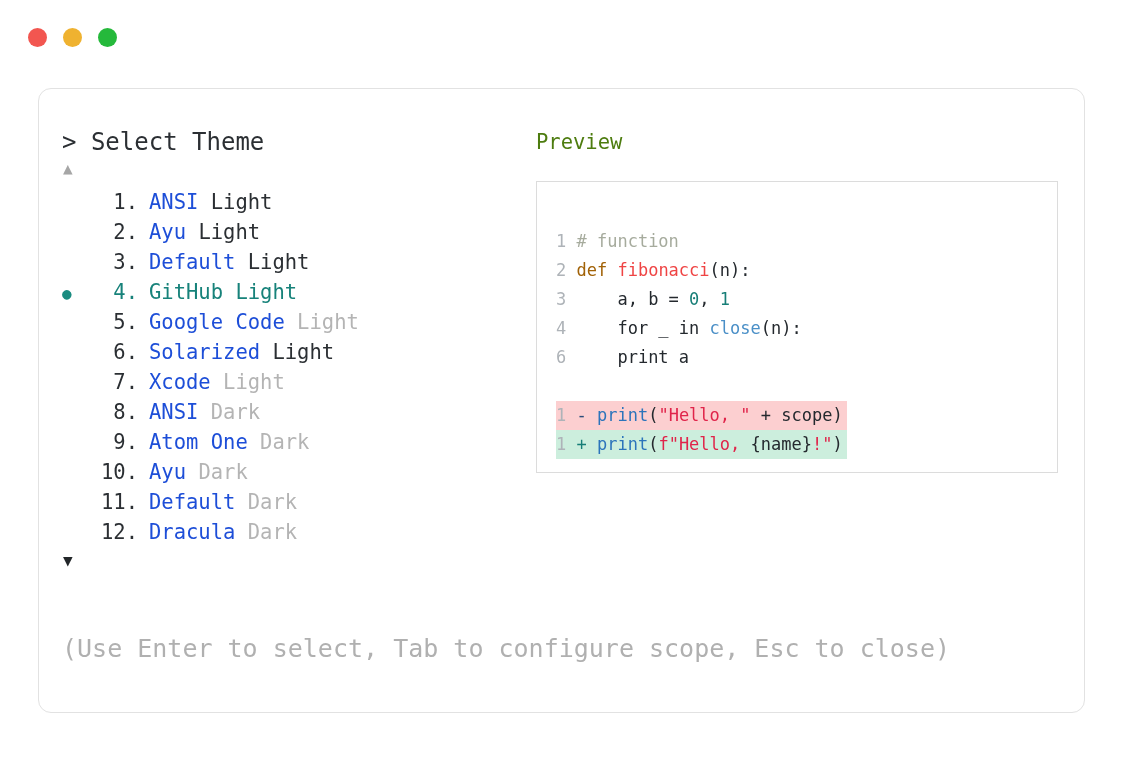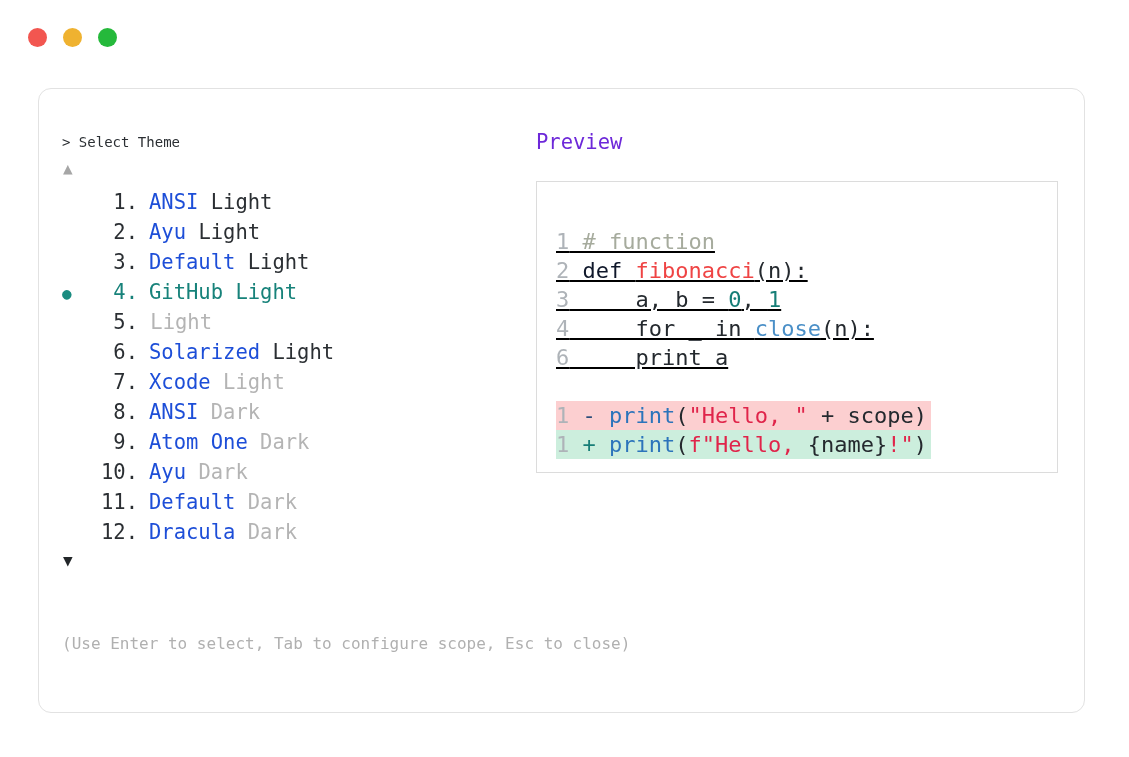--- a/index.html
+++ b/index.html
@@ -55,21 +55,21 @@
 
   
   .left-col {
     position: absolute;
     left: 23px;
     top: 40px;
     width: 470px;
   }
 
   .prompt-line {
-    font-size: 14px;
+    font-size: 24px;
     color: #2b2f33;
     letter-spacing: 0px;
     white-space: pre;
     line-height: 26px;
   }
 
   .scroll-arrow {
     font-size: 16px;
     line-height: 28px;
     height: 28px;
@@ -112,67 +112,66 @@
   .theme-row.selected .suffix {
     color: #17827a;
   }
   .suffix { color: #b4b4b4; }
   .suffix.strong { color: #2b2f33; }
 
   .hint {
     position: absolute;
     left: 23px;
     top: 545px;
-    font-size: 16px;
+    font-size: 25px;
     color: #b0b0b0;
     white-space: pre;
   }
 
   
   .right-col {
     position: absolute;
     left: 497px;
     top: 40px;
     width: 527px;
   }
   .preview-label {
     font-size: 20.5px;
-    color: #6d28d9;
+    color: #4d7c0f;
     line-height: 26px;
     white-space: pre;
   }
   .code-box {
     margin-top: 26px;
     width: 522px;
     height: 292px;
     box-sizing: border-box;
     border: 1.5px solid #dcdcdc;
     background: #ffffff;
     padding: 45px 0 0 0;
     overflow: hidden;
   }
   .code-lines {
-    font-size: 22px;
+    font-size: 17px;
     line-height: 29px;
-    text-decoration: underline;
   }
   .code-line {
     white-space: pre;
     padding-left: 19px;
     display: block;
   }
   .ln {
     color: #aeb3b8;
   }
   .code-line.hl-del { background: #fccfd0; display: inline-block; padding-right: 4px; }
   .code-line.hl-add { background: #cceedd; display: inline-block; padding-right: 4px; }
   .hl-wrap { padding-left: 19px; }
 
   .tok-comment { color: #a6ab9d; }
-  .tok-kw      { color: #0f172a; }
+  .tok-kw      { color: #a16207; }
   .tok-fn      { color: #ef4444; }
   .tok-plain   { color: #24292e; }
   .tok-num     { color: #177e77; }
   .tok-builtin { color: #4a8fc7; }
   .tok-str     { color: #e0244a; }
   .tok-call    { color: #2c74bb; }
   .tok-minus   { color: #2a4d7a; }
   .tok-plus    { color: #177e77; }
   .blank-line  { display: block; height: 29px; }
 </style>
@@ -192,21 +191,21 @@
 
     <div class="prompt-line">&gt; Select Theme</div>
 
     <div class="scroll-arrow scroll-arrow-up">▲</div>
 
     <div class="theme-list" id="theme-list">
           <div class="theme-row"><span class="bullet-cell"></span><span class="num-cell">1.</span><span class="name-cell">ANSI</span><span class="name-cell" style="padding-left: 0px;"> </span><span class="suffix strong">Light</span></div>
           <div class="theme-row"><span class="bullet-cell"></span><span class="num-cell">2.</span><span class="name-cell">Ayu</span><span class="name-cell" style="padding-left: 0px;"> </span><span class="suffix strong">Light</span></div>
           <div class="theme-row"><span class="bullet-cell"></span><span class="num-cell">3.</span><span class="name-cell">Default</span><span class="name-cell" style="padding-left: 0px;"> </span><span class="suffix strong">Light</span></div>
           <div class="theme-row selected"><span class="bullet-cell">●</span><span class="num-cell">4.</span><span class="name-cell">GitHub</span><span class="name-cell" style="padding-left: 0px;"> </span><span class="suffix strong">Light</span></div>
-          <div class="theme-row"><span class="bullet-cell"></span><span class="num-cell">5.</span><span class="name-cell" style="padding-left: 0px;"> </span><span class="suffix">Light</span></div>
+          <div class="theme-row"><span class="bullet-cell"></span><span class="num-cell">5.</span><span class="name-cell">Google Code</span><span class="name-cell" style="padding-left: 0px;"> </span><span class="suffix">Light</span></div>
           <div class="theme-row"><span class="bullet-cell"></span><span class="num-cell">6.</span><span class="name-cell">Solarized</span><span class="name-cell" style="padding-left: 0px;"> </span><span class="suffix strong">Light</span></div>
           <div class="theme-row"><span class="bullet-cell"></span><span class="num-cell">7.</span><span class="name-cell">Xcode</span><span class="name-cell" style="padding-left: 0px;"> </span><span class="suffix">Light</span></div>
           <div class="theme-row"><span class="bullet-cell"></span><span class="num-cell">8.</span><span class="name-cell">ANSI</span><span class="name-cell" style="padding-left: 0px;"> </span><span class="suffix">Dark</span></div>
           <div class="theme-row"><span class="bullet-cell"></span><span class="num-cell">9.</span><span class="name-cell">Atom One</span><span class="name-cell" style="padding-left: 0px;"> </span><span class="suffix">Dark</span></div>
           <div class="theme-row"><span class="bullet-cell"></span><span class="num-cell">10.</span><span class="name-cell">Ayu</span><span class="name-cell" style="padding-left: 0px;"> </span><span class="suffix">Dark</span></div>
           <div class="theme-row"><span class="bullet-cell"></span><span class="num-cell">11.</span><span class="name-cell">Default</span><span class="name-cell" style="padding-left: 0px;"> </span><span class="suffix">Dark</span></div>
           <div class="theme-row"><span class="bullet-cell"></span><span class="num-cell">12.</span><span class="name-cell">Dracula</span><span class="name-cell" style="padding-left: 0px;"> </span><span class="suffix">Dark</span></div>
         </div>
 
     <div class="scroll-arrow scroll-arrow-down">▼</div>

